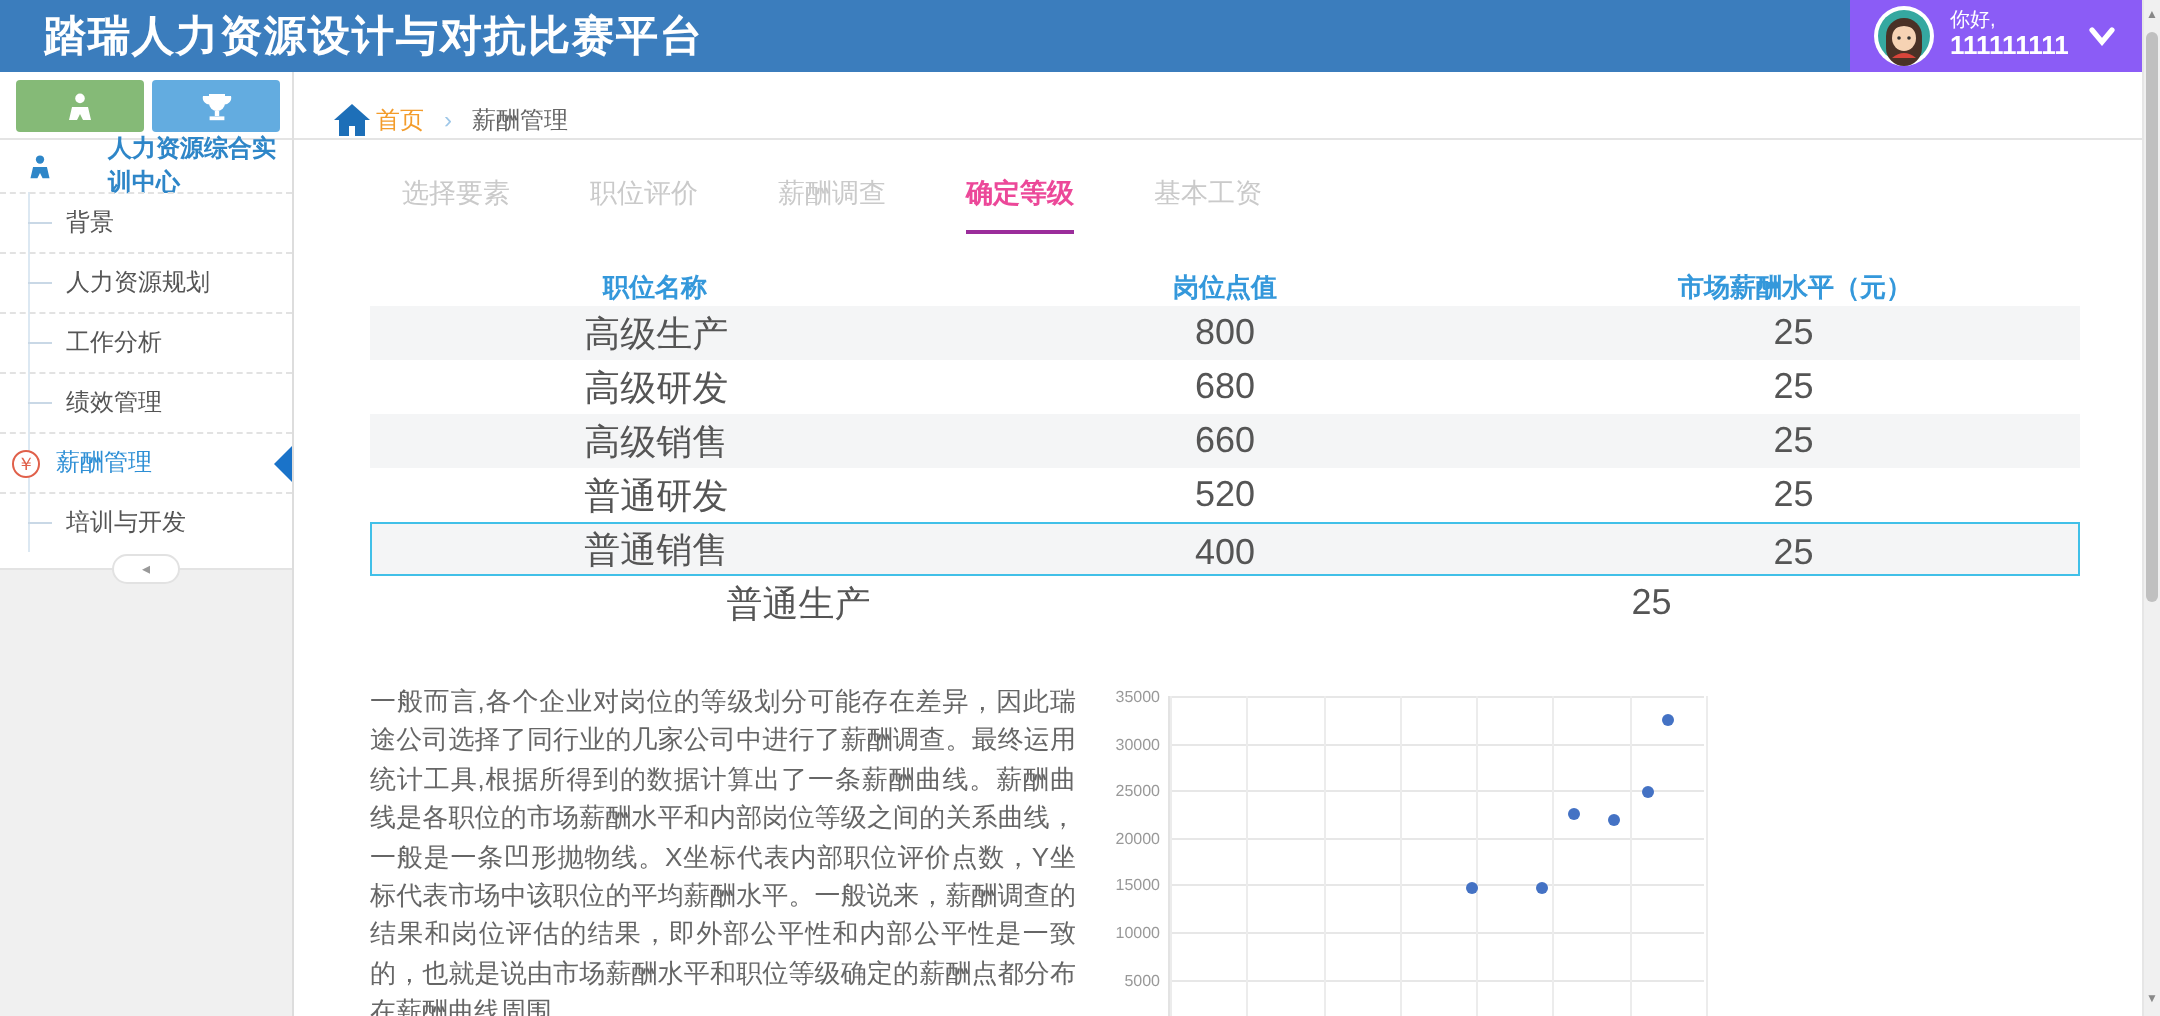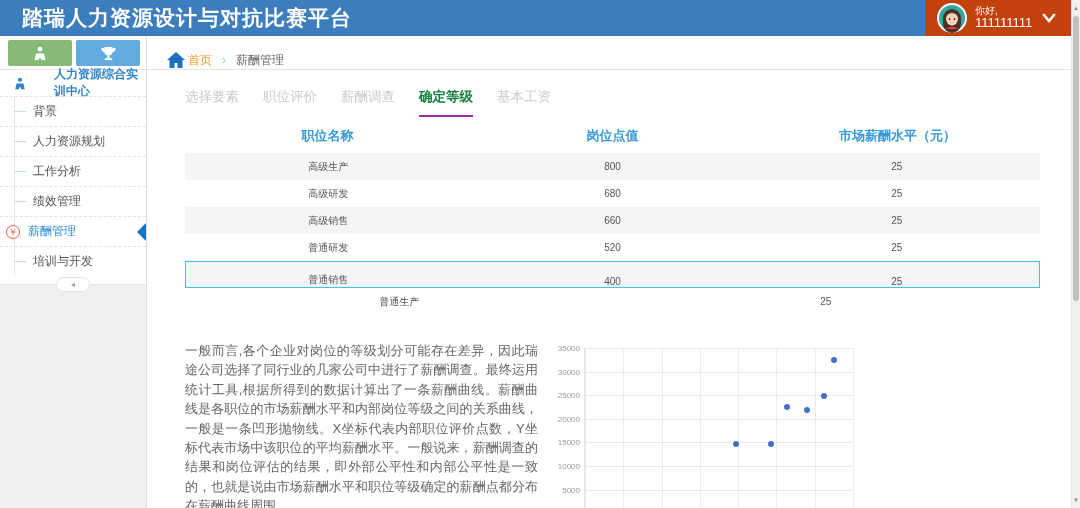--- a/index.html
+++ b/index.html
@@ -7,25 +7,25 @@
   body { font-family:"Liberation Sans","DejaVu Sans",sans-serif; }
   .page { position:relative; width:1080px; height:508px; overflow:hidden; background:#fff; }
 
   
   .header { position:absolute; left:0; top:0; width:1071px; height:36px; background:#3b7dbd; display:flex; align-items:center; }
   .logo { position:relative; margin-left:14px; width:95px; height:30px; color:#fff; }
   .logo-main { font-style:italic; font-weight:bold; font-size:19px; letter-spacing:-0.5px; position:absolute; left:8px; top:7px; }
   .logo-wing { position:absolute; left:0; top:1px; }
   .logo-sub { position:absolute; right:-4px; top:1px; font-size:7px; color:#e8473a; background:transparent; letter-spacing:1px; font-weight:bold; }
   .app-title { color:#fff; font-size:21px; font-weight:bold; margin-left:22px; letter-spacing:1px; }
-  .user-panel { position:absolute; right:0; top:0; width:146px; height:36px; background:#c2410c; display:flex; align-items:center; }
+  .user-panel { position:absolute; right:0; top:0; width:146px; height:36px; background:#8b5cf6; display:flex; align-items:center; }
   .avatar { width:30px; height:30px; margin-left:12px; flex:none; }
   .user-text { margin-left:8px; color:#fff; line-height:1.15; }
   .user-greeting { font-size:10px; }
-  .user-name { font-size:13px; font-weight:normal; }
+  .user-name { font-size:13px; font-weight:bold; }
   .chevron { margin-left:10px; }
 
   
   .subbar { position:absolute; left:0; top:36px; width:1071px; height:34px; background:#fff; border-bottom:1px solid #e4e4e4; }
   .subbar-left { position:absolute; left:0; top:0; width:147px; height:34px; border-right:1px solid #e0e0e0; display:flex; align-items:center; }
   .tool-btn { width:64px; height:26px; border:none; border-radius:2px; display:flex; align-items:center; justify-content:center; cursor:pointer; }
   .tool-btn.green { background:#85ba77; margin-left:8px; }
   .tool-btn.blue { background:#63ace0; margin-left:4px; }
   .breadcrumb { position:absolute; left:166px; top:0; height:48px; display:flex; align-items:center; font-size:12px; }
   .bc-home-label { color:#f39c2b; margin-left:2px; }
@@ -44,32 +44,32 @@
   .side-item .label { margin-left:33px; }
   .side-item.active { color:#2e8fd5; }
   .side-item.active .label { margin-left:28px; }
   .salary-ic { position:absolute; left:6px; width:14px; height:14px; border:1px solid #e0604a; border-radius:50%; color:#e0604a; font-size:9px; line-height:12px; text-align:center; background:#fff; }
   .active-arrow { position:absolute; right:0; top:6px; width:0; height:0; border-top:9px solid transparent; border-bottom:9px solid transparent; border-right:9px solid #1a73c9; }
   .collapse-pill { position:absolute; left:50%; transform:translateX(-50%); margin-top:-8px; width:34px; height:15px; background:#fff; border:1px solid #e2e2e2; border-radius:8px; text-align:center; font-size:8px; color:#999; line-height:13px; cursor:pointer; }
 
   
   .content { position:absolute; left:148px; top:70px; right:9px; bottom:0; background:#fff; overflow:hidden; }
   .tabs { display:flex; gap:24px; margin:18px 0 0 37px; }
-  .tab { font-size:13.5px; color:#cacaca; padding-bottom:9px; cursor:pointer; }
-  .tab.active { color:#15803d; font-weight:bold; border-bottom:2px solid #9b2d9b; }
+  .tab { font-size:13.5px; color:#cacaca; padding-bottom:9px; cursor:pointer;margin-left:16px; }
+  .tab.active { color:#ec4899; font-weight:bold; border-bottom:2px solid #9b2d9b; }
 
   .table { margin:10px 0 0 37px; width:855px; }
   .tr { display:flex; }
   .th, .td { flex:1; text-align:center; }
-  .thead { height:26px; display:flex; align-items:flex-start;font-family:Liberation Mono, monospace; }
+  .thead { height:26px; display:flex; align-items:flex-end;font-family:Liberation Mono, monospace; }
   .th { color:#3498db; font-size:13px; font-weight:bold; }
   .trow { height:27px; display:flex; align-items:center; border:1px solid transparent; }
   .trow.alt { background:#f4f5f6; }
   .trow.hl { border:1px solid #41c0e8;align-items:flex-end; }
-  .td { color:#555; font-size:10px; }
+  .td { color:#555; font-size:18px; }
 
   .bottom-row { display:flex; margin-top:26px; padding-left:37px; }
   .para { width:353px; font-size:13px; line-height:19.4px; color:#666; text-align:justify; }
   .chart { position:relative; margin-left:8px; width:316px; height:300px; }
   .chart .ylab { position:absolute; width:34px; text-align:right; font-size:8px; color:#999; }
   .plot { position:absolute; left:38px; top:7px; width:268px; height:166px; border-left:1px solid #e3e3e3; }
   .gl-h { position:absolute; left:0; right:0; height:1px; background:#e7e7e7; }
   .gl-v { position:absolute; top:0; width:1px; background:#ececec; }
   .pt { position:absolute; width:6px; height:6px; border-radius:50%; }
 

